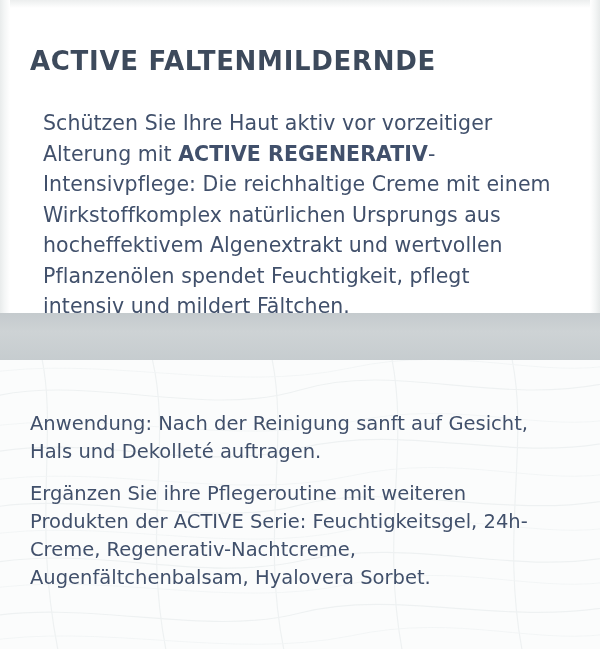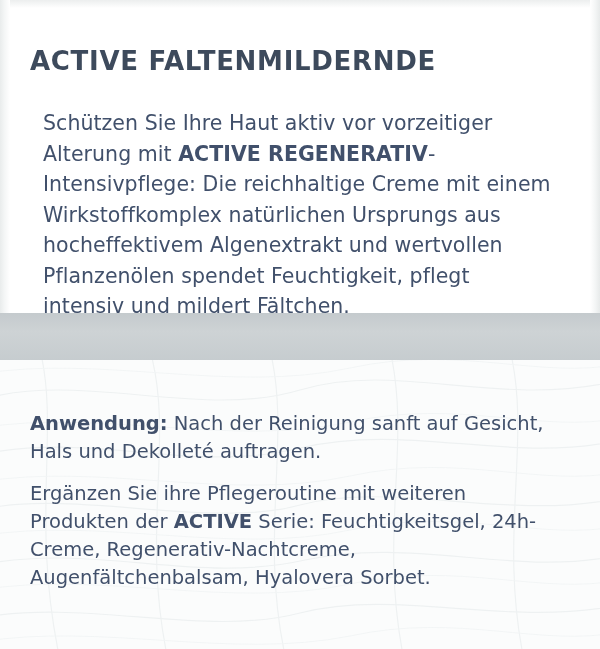--- a/index.html
+++ b/index.html
@@ -129,21 +129,21 @@
     top: 410px;
     width: 515px;
     color: #41506b;
     font-size: 19.5px;
     line-height: 28px;
   }
   .para {
     margin: 0 0 14px 0;
   }
   .para:last-child { margin-bottom: 13px; }
-  .para b { font-weight: bold; }
+  .para b { font-weight: normal; }
 </style>
 </head>
 <body>
 
 <div class="package">
 
   <div class="edge-top"></div>
   <div class="edge-left"></div>
   <div class="edge-right"></div>
   <div class="edge-bottom"></div>

